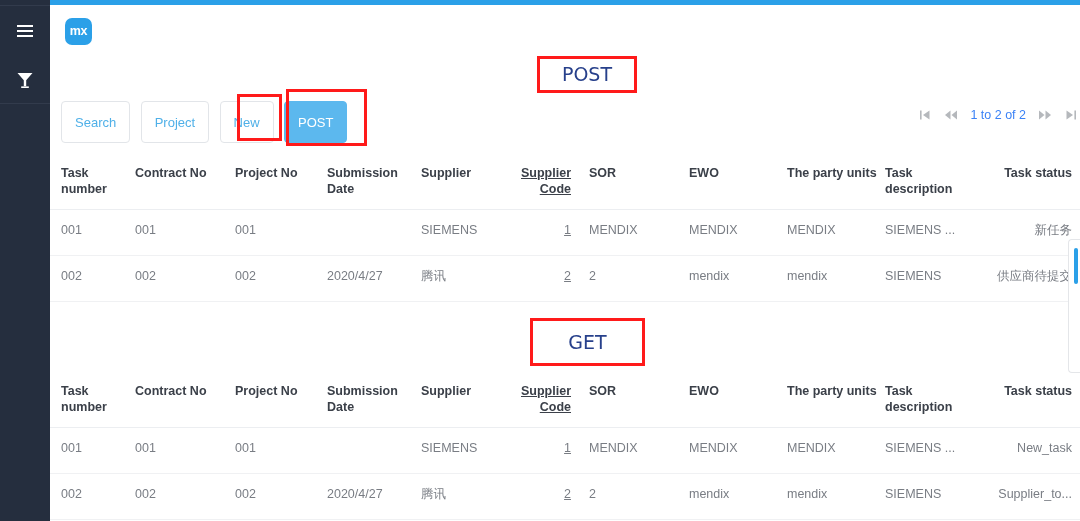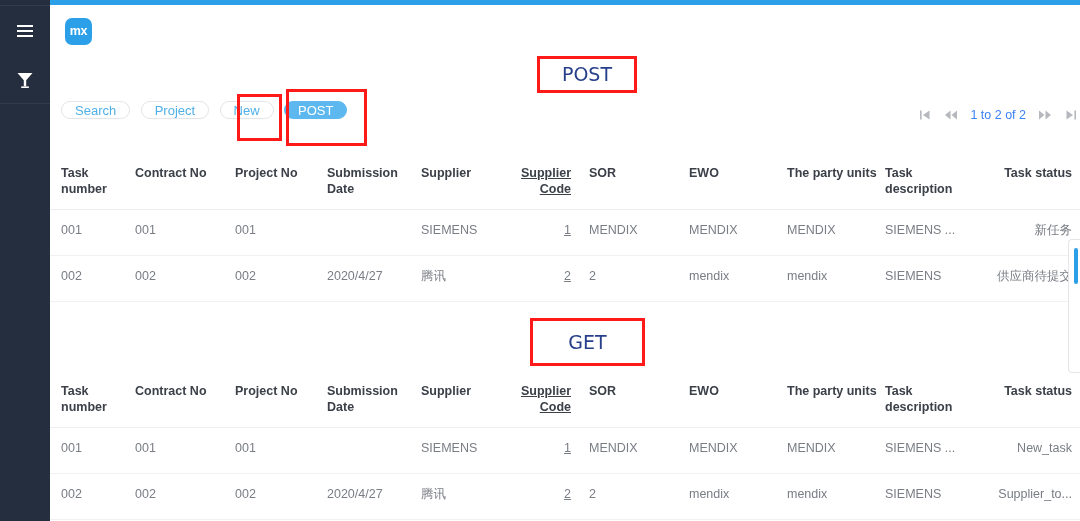--- a/index.html
+++ b/index.html
@@ -82,22 +82,22 @@
     color: #27408b; font-size: 19px; line-height: 1;
     font-family: "DejaVu Sans", sans-serif;
   }
   #label-post { left: 487px; top: 3px; width: 100px; height: 37px; }
   #label-get  { left: 480px; top: 265px; width: 115px; height: 48px; }
 
   
   .toolbar { position: absolute; left: 11px; top: 48px; height: 30px; }
   .btn {
     display: inline-flex; align-items: center; justify-content: center;
-    height: 18px; padding: 0 13px;
-    font-size: 13px; border-radius: 12px;
+    height: 42px; padding: 0 13px;
+    font-size: 13px; border-radius: 4px;
     vertical-align: top; cursor: pointer;
   }
   .btn-default {
     background: #ffffff; border: 1px solid #e2e5e9; color: #4fb0e8;
   }
   .btn-primary {
     background: #5cb8ee; border: 1px solid #5cb8ee; color: #ffffff;
   }
   .btn-gap { margin-left: 6px; }
 

